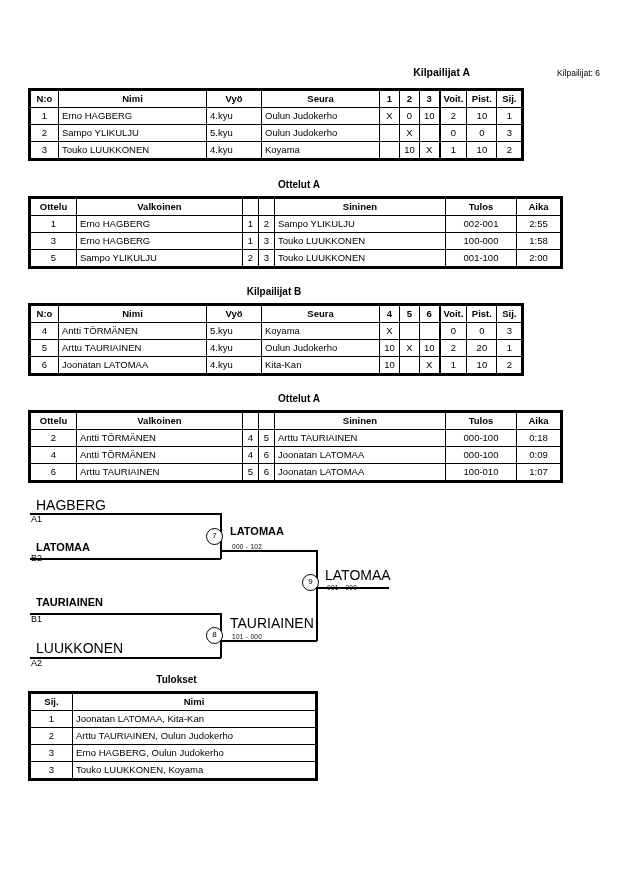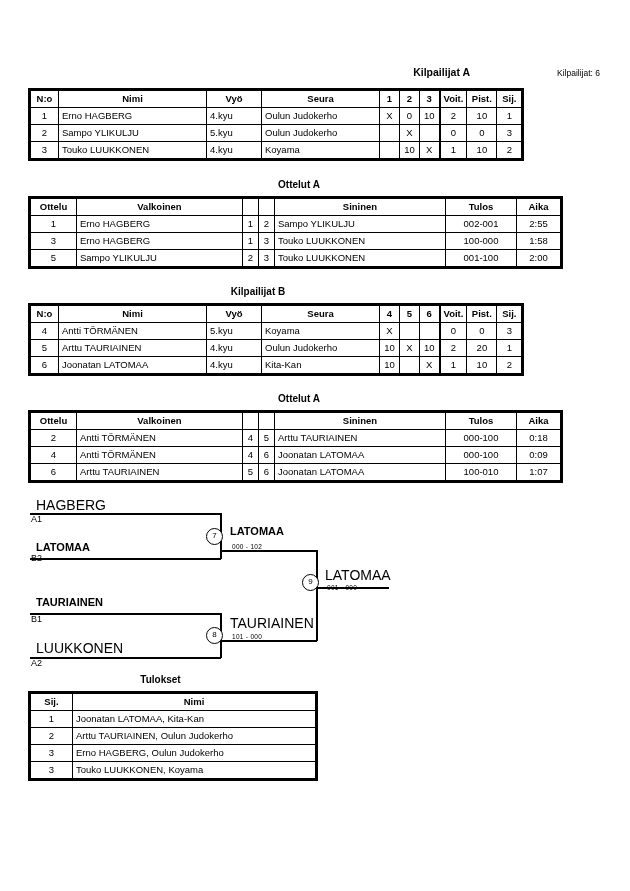--- a/index.html
+++ b/index.html
@@ -244,21 +244,21 @@
             <td class="c">3</td>
             <td class="l bold">Touko LUUKKONEN</td>
             <td class="c">001-100</td>
             <td class="c">2:00</td>
           </tr>
         </tbody>
       </table>
     </div>
   </div>
 
-  <div class="caption" style="left:16px; top:286px; width:484px;">Kilpailijat B</div>
+  <div class="caption" style="left:32px; top:286px; width:484px;">Kilpailijat B</div>
   <div class="blk" style="left:28px; top:303px;">
     <div class="outer">
       <table class="grid">
         <colgroup>
           <col style="width:28px">
             <col style="width:148px">
             <col style="width:55px">
             <col style="width:118px">
           <col style="width:20px">
             <col style="width:20px">
@@ -416,21 +416,21 @@
 
     <div class="bline bv" style="left:316px; top:55px; height:91px;"></div>
 
     <div class="bcircle" style="left:302px; top:79px;">9</div>
 
     <div class="bline bh" style="left:317px; top:92px; width:72px;"></div>
     <div class="bname" style="left:325px; top:72px;">LATOMAA</div>
     <div class="bscore" style="left:327px; top:89px;">001 - 000</div>
   </div>
 
-  <div class="caption" style="left:16px; top:674px; width:289px;">Tulokset</div>
+  <div class="caption" style="left:32px; top:674px; width:289px;">Tulokset</div>
   <div class="blk" style="left:28px; top:691px;">
     <div class="outer">
       <table class="grid">
         <colgroup>
             <col style="width:42px">
             <col style="width:243px">
           </colgroup>
         <thead>
           <tr>
             <th class="c">Sij.</th>

